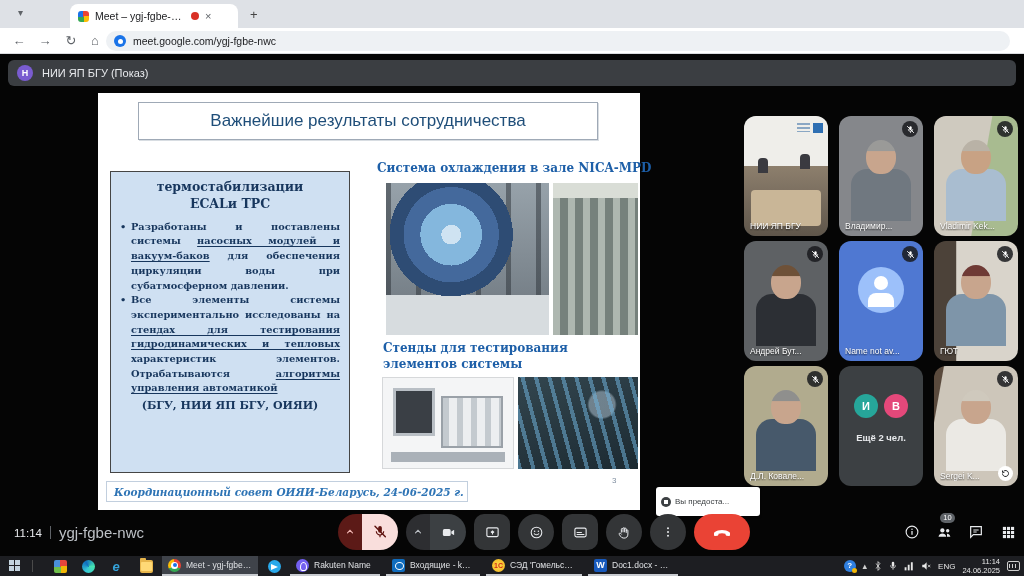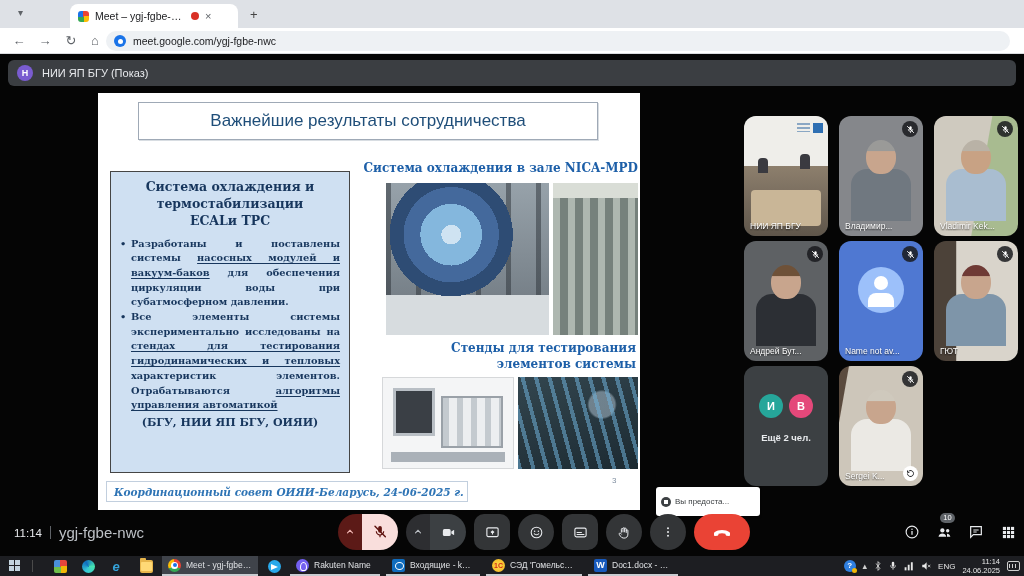--- a/index.html
+++ b/index.html
@@ -35,21 +35,21 @@
   #slide-titlebox { position:absolute; left:40px; top:9px; width:460px; height:38px; border:1.5px solid #9fa9b6; box-shadow:1px 1px 0 #d8dde2; display:flex; align-items:center; justify-content:center; }
   #slide-title { font-size:17px; font-weight:normal; color:#1f4e79; }
   #left-box { position:absolute; left:12px; top:78px; width:240px; height:302px; background:#cfe0f2; border:1.5px solid #454545; padding:7px 9px 5px 9px; font-family:"DejaVu Serif", serif; color:#17365d; }
   .lb-head { text-align:center; font-size:12.5px; font-weight:bold; line-height:1.35; }
   #left-box-bullets { margin-top:7px; }
   .bullet-row { display:flex; font-size:9.8px; font-weight:bold; line-height:1.5; }
   .bullet-mark { width:11px; flex:0 0 auto; }
   .bullet-text { text-align:justify; }
   .u { text-decoration:underline; text-underline-offset:2px; }
   .lb-credit { text-align:center; font-size:11px; font-weight:bold; margin-top:3px; }
-  .r-head { position:absolute; font-family:"DejaVu Serif", serif; font-weight:bold; color:#1d5fa8; font-size:12px; text-align:right; }
+  .r-head { position:absolute; font-family:"DejaVu Serif", serif; font-weight:bold; color:#1d5fa8; font-size:12px; text-align:left;margin-left:23px; }
   #r-head-top { left:256px; top:68px; width:284px; }
   #r-head-mid { left:262px; top:248px; width:276px; line-height:1.3; }
   .photo { position:absolute; }
   #photo-a { left:288px; top:90px; width:163px; height:152px;
     background:
       radial-gradient(circle at 40% 34%, #cfe3f2 0 7%, #84b7dd 7% 22%, #44699c 22% 34%, #2e4c74 34% 44%, rgba(0,0,0,0) 44%),
       linear-gradient(to top, #d7dcdf 0 26%, rgba(0,0,0,0) 26%),
       repeating-linear-gradient(90deg, rgba(42,48,54,.5) 0 5px, rgba(0,0,0,0) 5px 30px),
       linear-gradient(#97a2aa, #6c757d); }
   #photo-b { left:455px; top:90px; width:85px; height:152px;
@@ -189,21 +189,20 @@
       <div id="banner-avatar">Н</div>
       <div id="banner-text">НИИ ЯП БГУ (Показ)</div>
     </div>
 
     <div id="slide">
       <div id="slide-titlebox">
         <div id="slide-title">Важнейшие результаты сотрудничества</div>
       </div>
 
       <div id="left-box">
-        <div class="lb-head">Система охлаждения и</div>
         <div class="lb-head">термостабилизации</div>
         <div class="lb-head">ECALи TPC</div>
         <div id="left-box-bullets">
             <div class="bullet-row">
               <div class="bullet-mark">•</div>
               <div class="bullet-text"><span>Разработаны и поставлены системы </span><span class="u">насосных модулей и вакуум-баков</span><span> для обеспечения циркуляции воды при субатмосферном давлении.</span></div>
             </div>
             <div class="bullet-row">
               <div class="bullet-mark">•</div>
               <div class="bullet-text"><span>Все элементы системы экспериментально исследованы на </span><span class="u">стендах для тестирования гидродинамических и тепловых</span><span> характеристик элементов. Отрабатываются </span><span class="u">алгоритмы управления автоматикой</span></div>
@@ -303,20 +302,33 @@
           <div class="tile-label">ГЮТ</div>
           <div class="mute-chip">
             <svg width="9" height="9" viewBox="0 0 24 24">
               <rect x="9" y="3" width="6" height="11" rx="3" fill="#fff"></rect>
               <path d="M6 11a6 6 0 0 0 12 0" stroke="#fff" stroke-width="2" fill="none"></path>
               <path d="M12 17v4" stroke="#fff" stroke-width="2"></path>
               <path d="M3 3l18 18" stroke="#fff" stroke-width="2.4"></path>
             </svg>
           </div>
         </div>
+        <div class="tile" style="background: rgb(177, 171, 142);">
+          <div class="p-body" style="background: rgb(71, 89, 107);"></div>
+          <div class="p-head" style="background: linear-gradient(rgb(143, 143, 141) 32%, rgb(200, 165, 141) 34%);"></div>
+          <div class="tile-label">Д.Л. Ковале...</div>
+          <div class="mute-chip">
+            <svg width="9" height="9" viewBox="0 0 24 24">
+              <rect x="9" y="3" width="6" height="11" rx="3" fill="#fff"></rect>
+              <path d="M6 11a6 6 0 0 0 12 0" stroke="#fff" stroke-width="2" fill="none"></path>
+              <path d="M12 17v4" stroke="#fff" stroke-width="2"></path>
+              <path d="M3 3l18 18" stroke="#fff" stroke-width="2.4"></path>
+            </svg>
+          </div>
+        </div>
         <div class="tile">
           <div class="ov-wrap">
             <div class="ov-circle" style="background: rgb(38, 166, 154);">И</div>
             <div class="ov-circle" style="background: rgb(228, 72, 122);">В</div>
           </div>
           <div class="ov-label">Ещё 2 чел.</div>
         </div>
         <div class="tile" style="background: linear-gradient(100deg, rgb(90, 74, 61) 9%, rgb(205, 198, 186) 10%);">
           <div class="p-body" style="background: rgb(235, 233, 228);"></div>
           <div class="p-head" style="background: linear-gradient(rgb(207, 201, 189) 32%, rgb(200, 165, 141) 34%);"></div>

